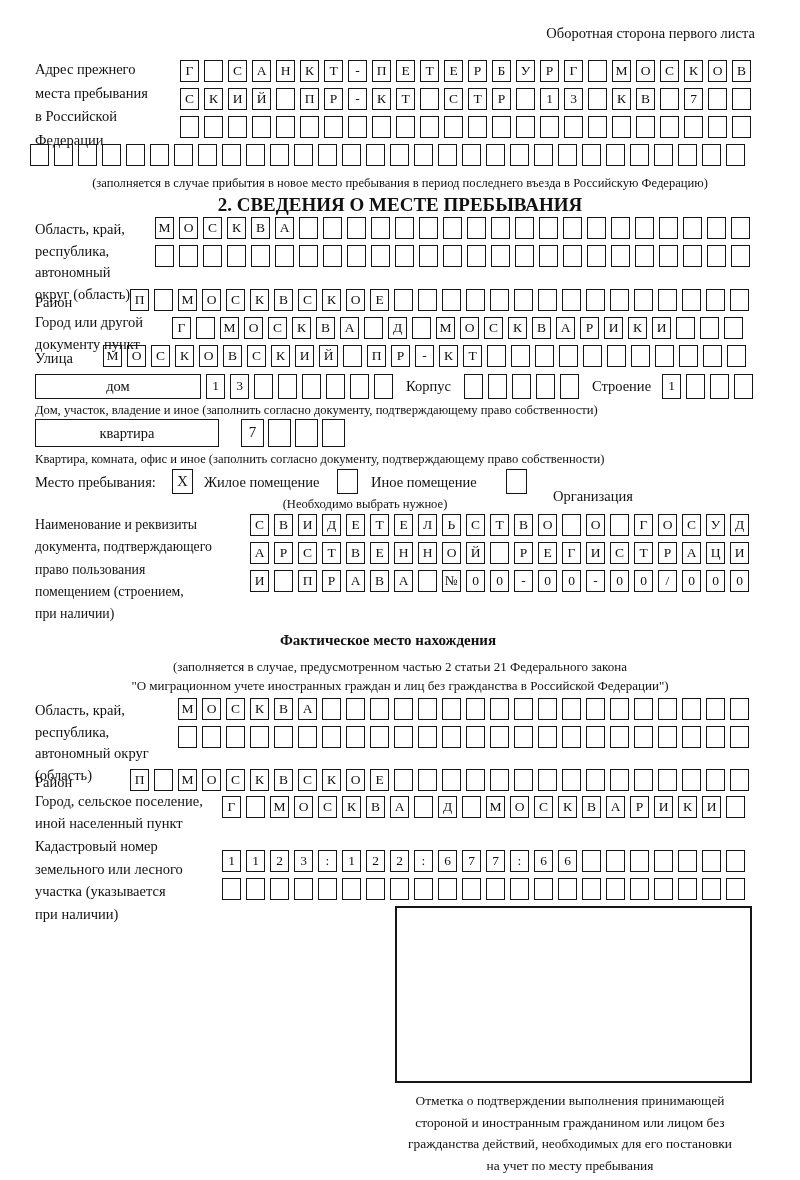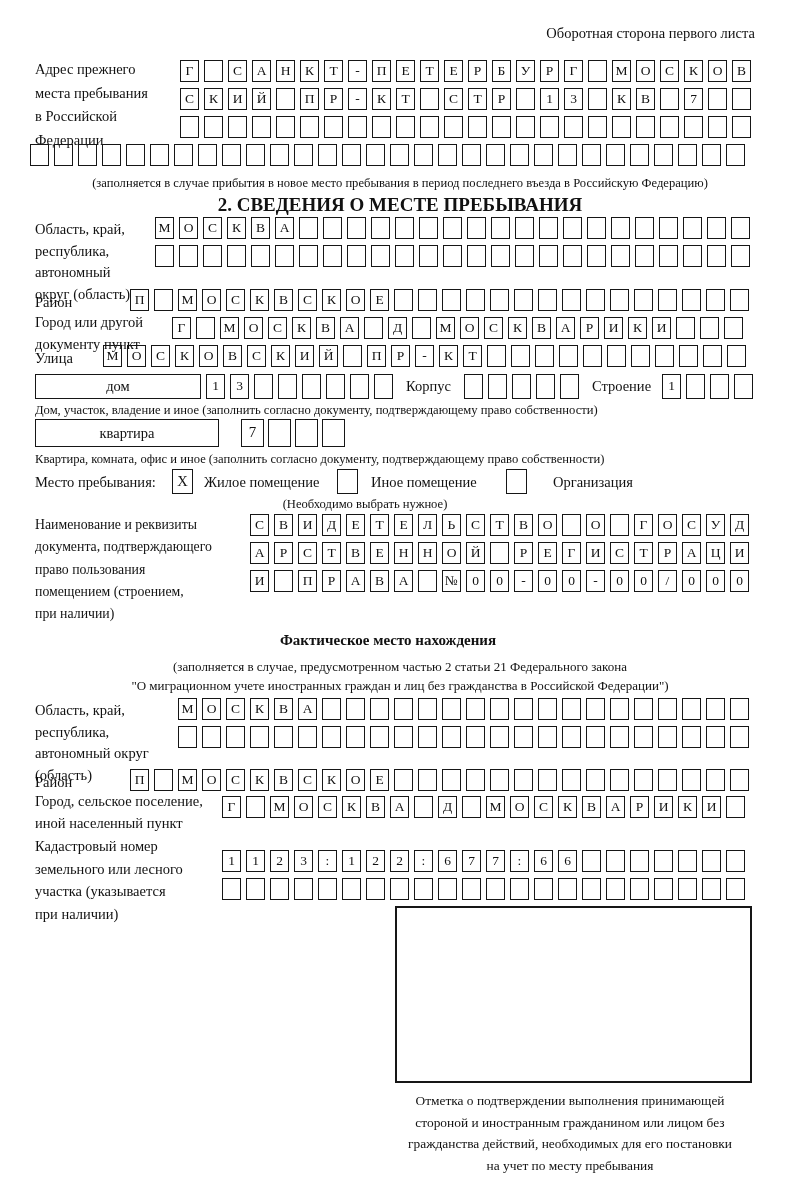--- a/index.html
+++ b/index.html
@@ -78,21 +78,21 @@
   <div class="abs bigbox" style="left:35px;top:419px;width:184px;height:28px;">квартира</div>
   <div class="abs row" style="left:241px;top:419px;"><span class="cell cell-lg">7</span><span class="cell cell-lg"></span><span class="cell cell-lg"></span><span class="cell cell-lg"></span></div>
   <div class="abs note" style="left:35px;top:452px;">Квартира, комната, офис и иное (заполнить согласно документу, подтверждающему право собственности)</div>
 
   <div class="abs label" style="left:35px;top:471px;">Место пребывания:</div>
   <div class="abs chk" style="left:172px;top:469px;">X</div>
   <div class="abs label" style="left:204px;top:471px;">Жилое помещение</div>
   <div class="abs chk" style="left:337px;top:469px;"></div>
   <div class="abs label" style="left:371px;top:471px;">Иное помещение</div>
   <div class="abs chk" style="left:506px;top:469px;"></div>
-  <div class="abs label" style="left:553px;top:471px;">Организация</div>
+  <div class="abs label" style="left:553px;top:485px;">Организация</div>
   <div class="abs note center" style="left:170px;top:497px;width:390px;text-align:center;">(Необходимо выбрать нужное)</div>
 
   <div class="abs label-sm" style="left:35px;top:514px;">
       <div>Наименование и реквизиты</div>
       <div>документа, подтверждающего</div>
       <div>право пользования</div>
       <div>помещением (строением,</div>
       <div>при наличии)</div>
     </div>
   <div class="abs row" style="left:250px;top:514px;"><span class="cell">С</span><span class="cell">В</span><span class="cell">И</span><span class="cell">Д</span><span class="cell">Е</span><span class="cell">Т</span><span class="cell">Е</span><span class="cell">Л</span><span class="cell">Ь</span><span class="cell">С</span><span class="cell">Т</span><span class="cell">В</span><span class="cell">О</span><span class="cell"></span><span class="cell">О</span><span class="cell"></span><span class="cell">Г</span><span class="cell">О</span><span class="cell">С</span><span class="cell">У</span><span class="cell">Д</span></div>

